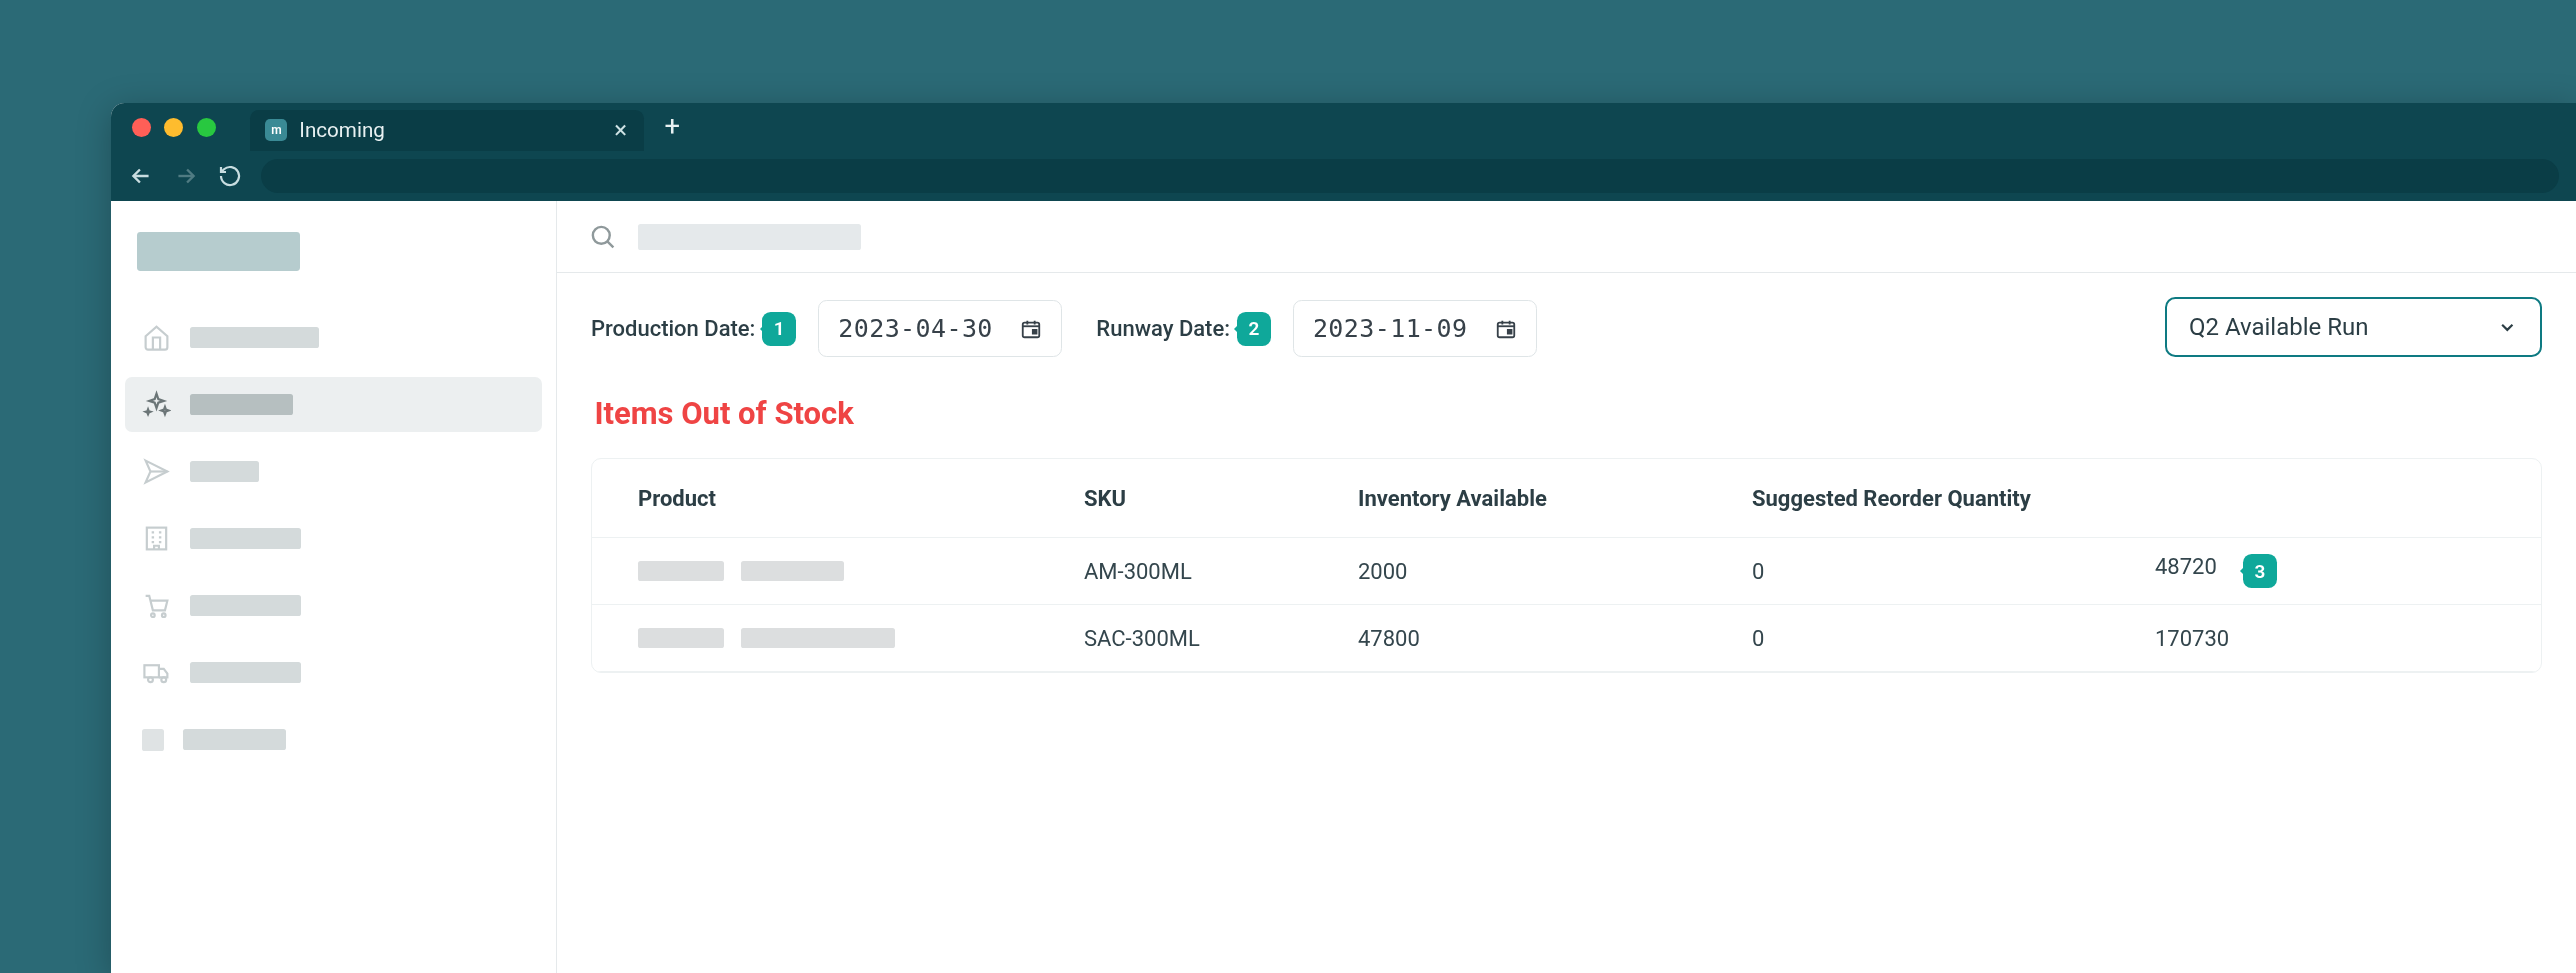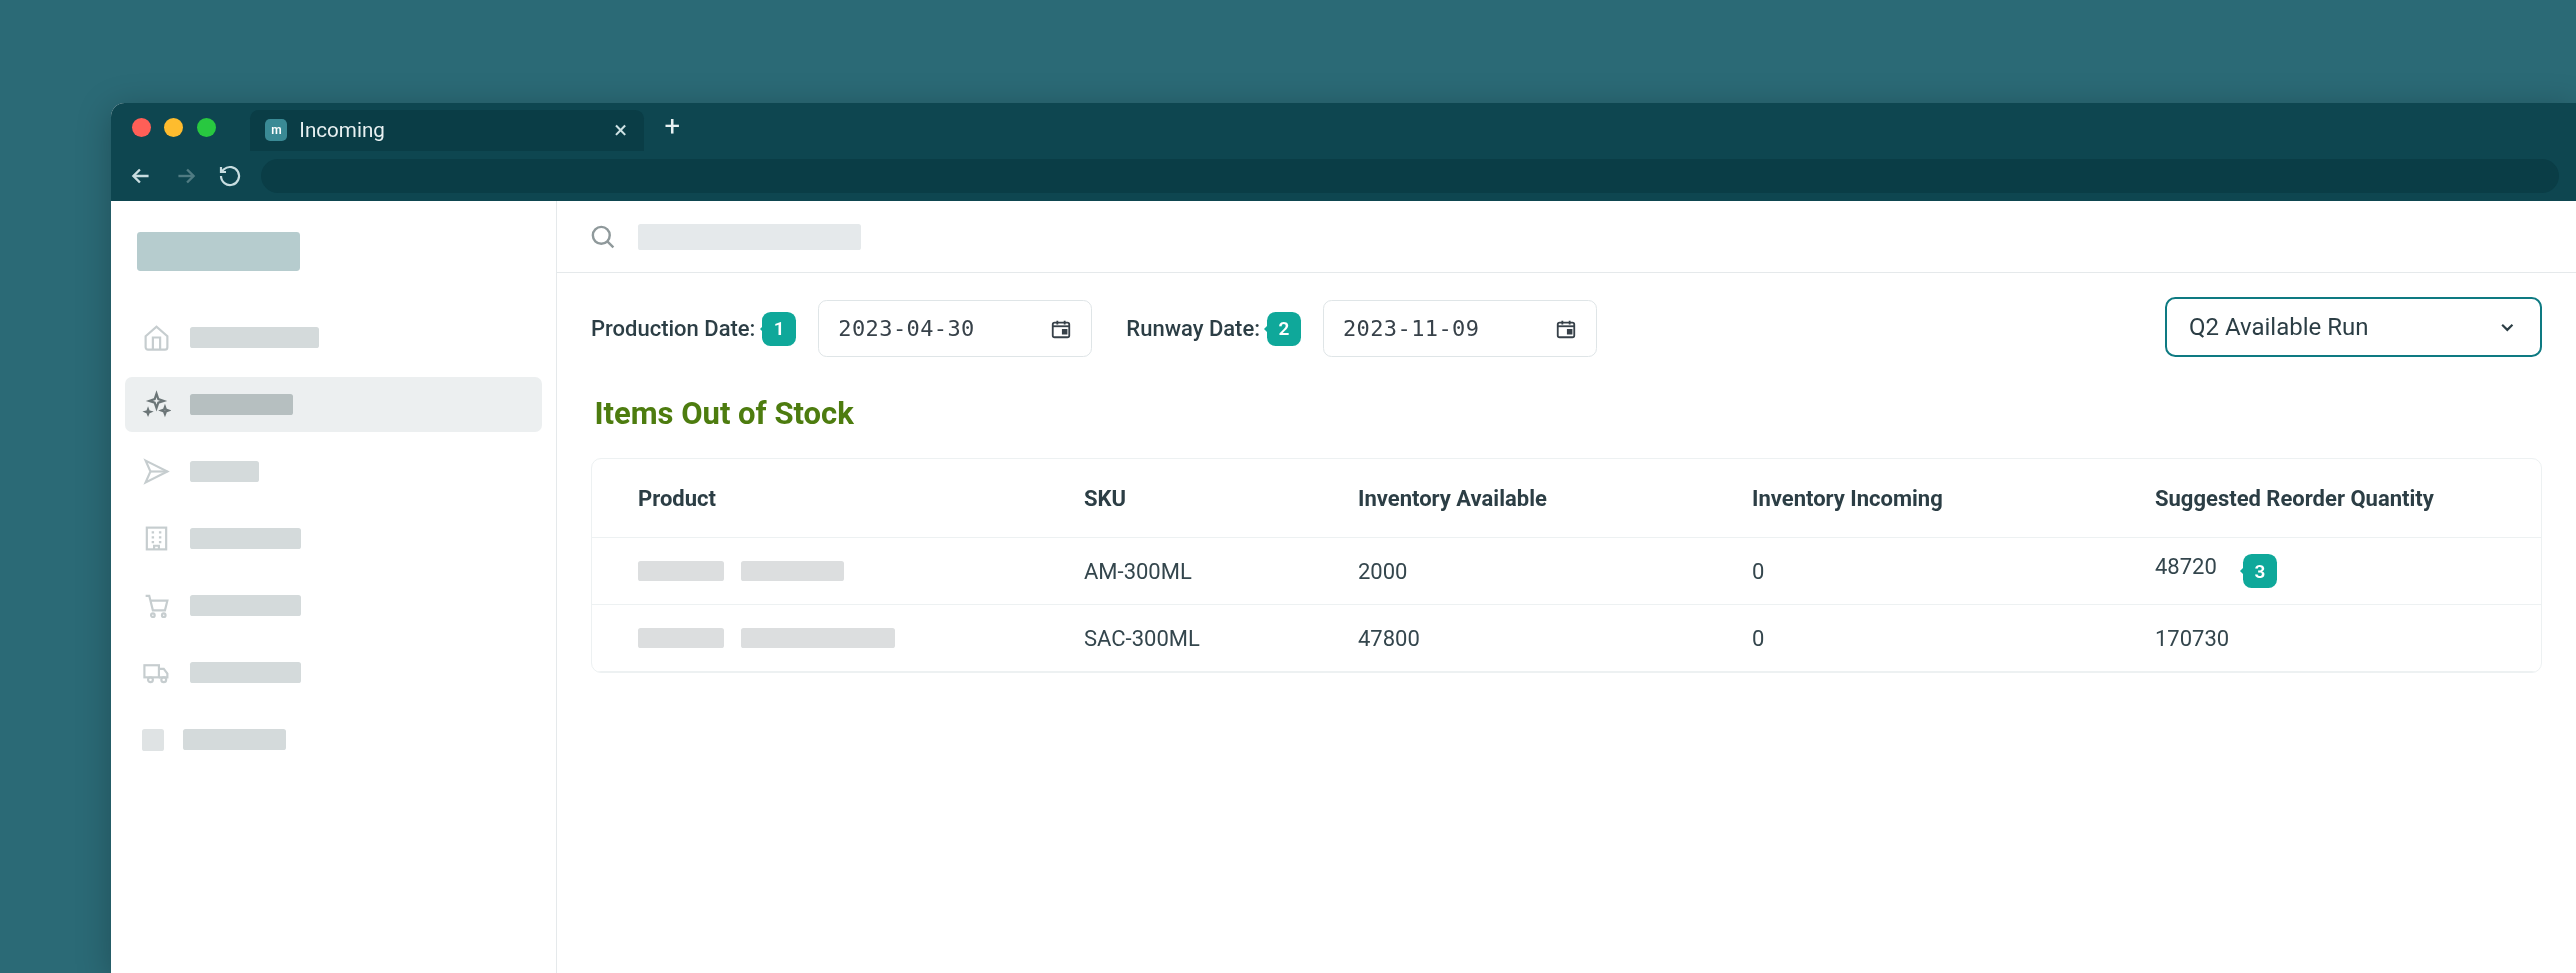--- a/index.html
+++ b/index.html
@@ -119,44 +119,44 @@
 }
 .content { padding: 24px 34px; position:relative; }
 .tabs { display:flex; gap: 41px; border-bottom: 1.7px solid transparent; margin-bottom: 38px; padding-left: 8.6px;}
 .tab-link { font-size: 24px; color:#6b7a7d; padding-bottom: 12px; }
 .tab-link.active { color:#0e7a82; border-bottom: 3.4px solid #0e7a82; font-weight:500; }
 .filters { display:flex; align-items:flex-end; gap: 34px; margin-bottom: 38px; }
 .filter-group { display:flex; flex-direction:row; gap:22px; position:relative; }
 .filter-label { font-size: 22px; color:#2c3e45; font-weight:500; display:flex; align-items:center; gap:6.9px;}
 .date-input {
   display:flex; align-items:center; justify-content:space-between;
-  width: 274px; height: 57px;
+  width: 244px; height: 57px;
   border: 1.7px solid #dfe5e7;
   border-radius: 8.6px;
   padding: 0 19px;
-  font-size: 22px;
+  font-size: 25px;
   color:#374149;
   font-family: ui-monospace, Menlo, monospace;
   letter-spacing: 0.4px;
 }
 .cal-icon { color:#374149; }
 .spacer { flex:1; }
 .run-select {
   display:flex; align-items:center; justify-content:space-between;
   min-width: 377px; height: 60px;
   border: 2.6px solid #0e7a82;
   border-radius: 10.3px;
   padding: 0 22px;
   font-size: 24px;
   color:#2c3e45;
 }
 .section-title {
   font-size: 31px;
   font-weight:700;
-  color:#4d7c0f;
+  color:#ef4444;
   margin-bottom: 26px;
   margin-left: 3.4px;
 }
 .table {
   border: 0.9px solid #edf1f2;
   border-radius: 10px;
   overflow:hidden;
 }
 .thead, .trow {
   display:grid;
@@ -373,21 +373,20 @@
           </div>
         </div>
 
         <div class="section-title">Items Out of Stock</div>
 
         <div class="table">
           <div class="thead">
             <div>Product</div>
             <div>SKU</div>
             <div>Inventory Available</div>
-            <div>Inventory Incoming</div>
             <div>Suggested Reorder Quantity</div>
           </div>
 
           <div class="trow">
             <div class="cell-skel">
               <div class="sk" style="left:0;width:86px"></div>
               <div class="sk" style="left:103px;width:103px"></div>
             </div>
             <div>AM-300ML</div>
             <div>2000</div>

